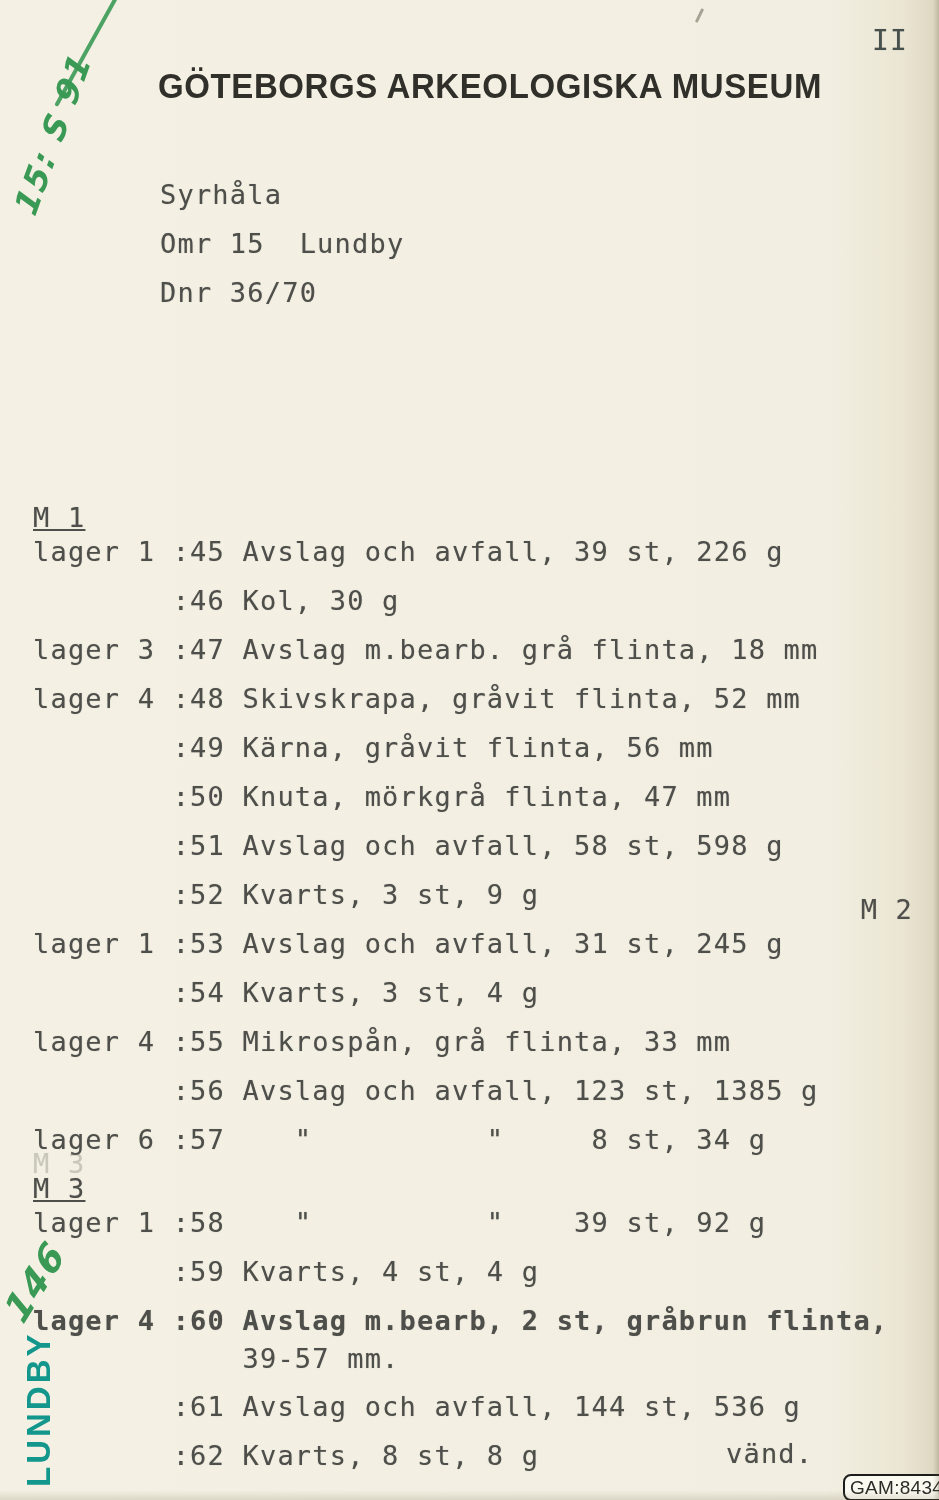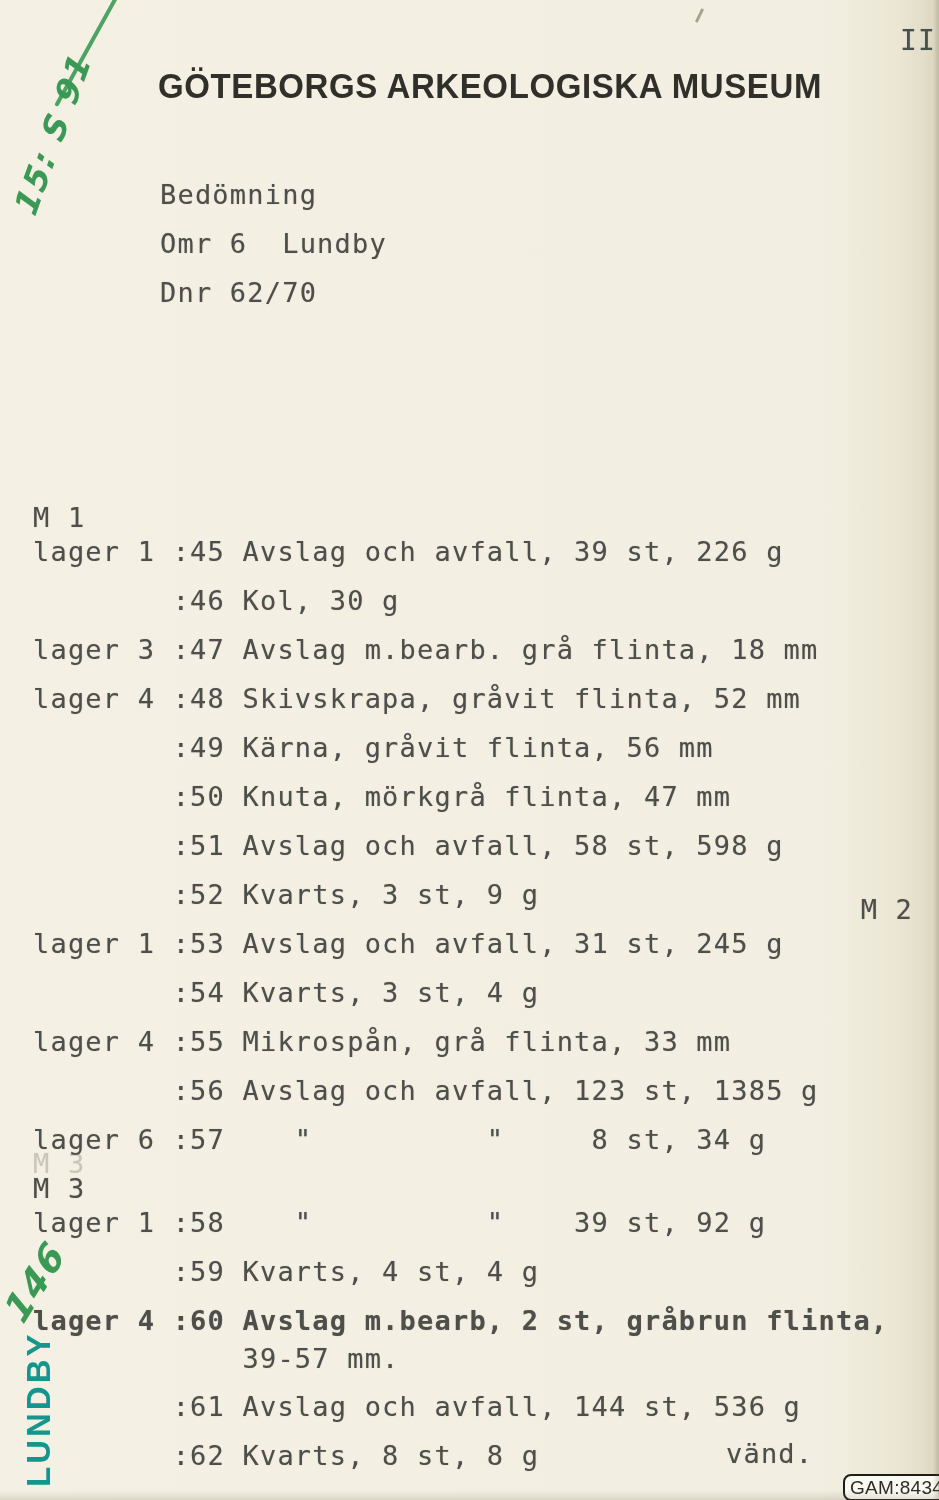--- a/index.html
+++ b/index.html
@@ -11,35 +11,35 @@
     color:var(--ink,#4e4e4a);
   }
   .edge-bottom{position:absolute;left:0;bottom:0;width:100%;height:10px;
     background:linear-gradient(180deg,rgba(110,100,70,0) 0%,rgba(110,100,70,0.18) 100%);}
   .edge-right{position:absolute;right:0;top:0;width:6px;height:100%;
     background:linear-gradient(90deg,rgba(90,80,50,0) 0%,rgba(90,80,50,0.22) 100%);}
 
   .typewriter{font-family:"DejaVu Sans Mono", monospace; letter-spacing:1.2px;
     text-shadow:0 0 1px rgba(70,70,66,0.35);}
 
-  .page-number{position:absolute;left:900px;top:24px;font-size:28px;color:#46504c;}
+  .page-number{position:absolute;left:872px;top:24px;font-size:28px;color:#46504c;}
 
   .museum-title{
     position:absolute;left:158px;top:68px;margin:0;
     font-family:"Liberation Sans", sans-serif;font-weight:bold;
     font-size:33px;letter-spacing:0.6px;color:var(--title_ink,#302f2a);
     transform:scaleY(1.04);
   }
 
   .header-block{position:absolute;left:160px;top:170px;font-size:27px;line-height:49px;white-space:pre;}
 
   .catalog-rows{position:absolute;left:33px;top:502px;font-size:27px;white-space:pre;width:880px;}
   .catalog-rows .row{line-height:31px;}
   .catalog-rows .item{height:49px;}
-  .catalog-rows .m-header{height:34px;}
+  .catalog-rows .m-header{height:34px;text-decoration:underline;}
   .catalog-rows .m-overlap{height:34px;margin-top:-34px;padding-left:0;text-align:right;}
   .catalog-rows .item-wrap{height:38px;font-weight:bold;}
   .catalog-rows .cont{height:48px;}
 
   .ghost-text{position:absolute;left:33px;top:1148px;font-size:27px;
     opacity:0.3;filter:blur(0.6px);color:#6a675c;}
 
   .turn-note{position:absolute;left:726px;top:1438px;font-size:27px;}
 
   .gam-label{
@@ -79,21 +79,21 @@
 
   <div class="pen-stroke"></div>
   <div class="code-topleft hand">15: S 91</div>
 
   <div class="tick-mark"></div>
 
   <div class="page-number typewriter">II</div>
 
   <h1 class="museum-title">GÖTEBORGS ARKEOLOGISKA MUSEUM</h1>
 
-  <div class="header-block typewriter"><div>Bedömning</div><div>Omr 6  Lundby</div><div>Dnr 62/70</div></div>
+  <div class="header-block typewriter"><div>Syrhåla</div><div>Omr 15  Lundby</div><div>Dnr 36/70</div></div>
 
   <div class="catalog-rows typewriter"><div class="row m-header">M 1</div><div class="row item">lager 1 :45 Avslag och avfall, 39 st, 226 g</div><div class="row item">        :46 Kol, 30 g</div><div class="row item">lager 3 :47 Avslag m.bearb. grå flinta, 18 mm</div><div class="row item">lager 4 :48 Skivskrapa, gråvit flinta, 52 mm</div><div class="row item">        :49 Kärna, gråvit flinta, 56 mm</div><div class="row item">        :50 Knuta, mörkgrå flinta, 47 mm</div><div class="row item">        :51 Avslag och avfall, 58 st, 598 g</div><div class="row item">        :52 Kvarts, 3 st, 9 g</div><div class="row m-overlap">M 2</div><div class="row item">lager 1 :53 Avslag och avfall, 31 st, 245 g</div><div class="row item">        :54 Kvarts, 3 st, 4 g</div><div class="row item">lager 4 :55 Mikrospån, grå flinta, 33 mm</div><div class="row item">        :56 Avslag och avfall, 123 st, 1385 g</div><div class="row item">lager 6 :57    "          "     8 st, 34 g</div><div class="row m-header">M 3</div><div class="row item">lager 1 :58    "          "    39 st, 92 g</div><div class="row item">        :59 Kvarts, 4 st, 4 g</div><div class="row item-wrap">lager 4 :60 Avslag m.bearb, 2 st, gråbrun flinta,</div><div class="row cont">            39-57 mm.</div><div class="row item">        :61 Avslag och avfall, 144 st, 536 g</div><div class="row item">        :62 Kvarts, 8 st, 8 g</div></div>
 
   <div class="ghost-text typewriter">M 3</div>
 
   <div class="turn-note typewriter">vänd.</div>
 
   <div class="side-number hand">146</div>
 
   <div class="side-stamp">LUNDBY</div>

